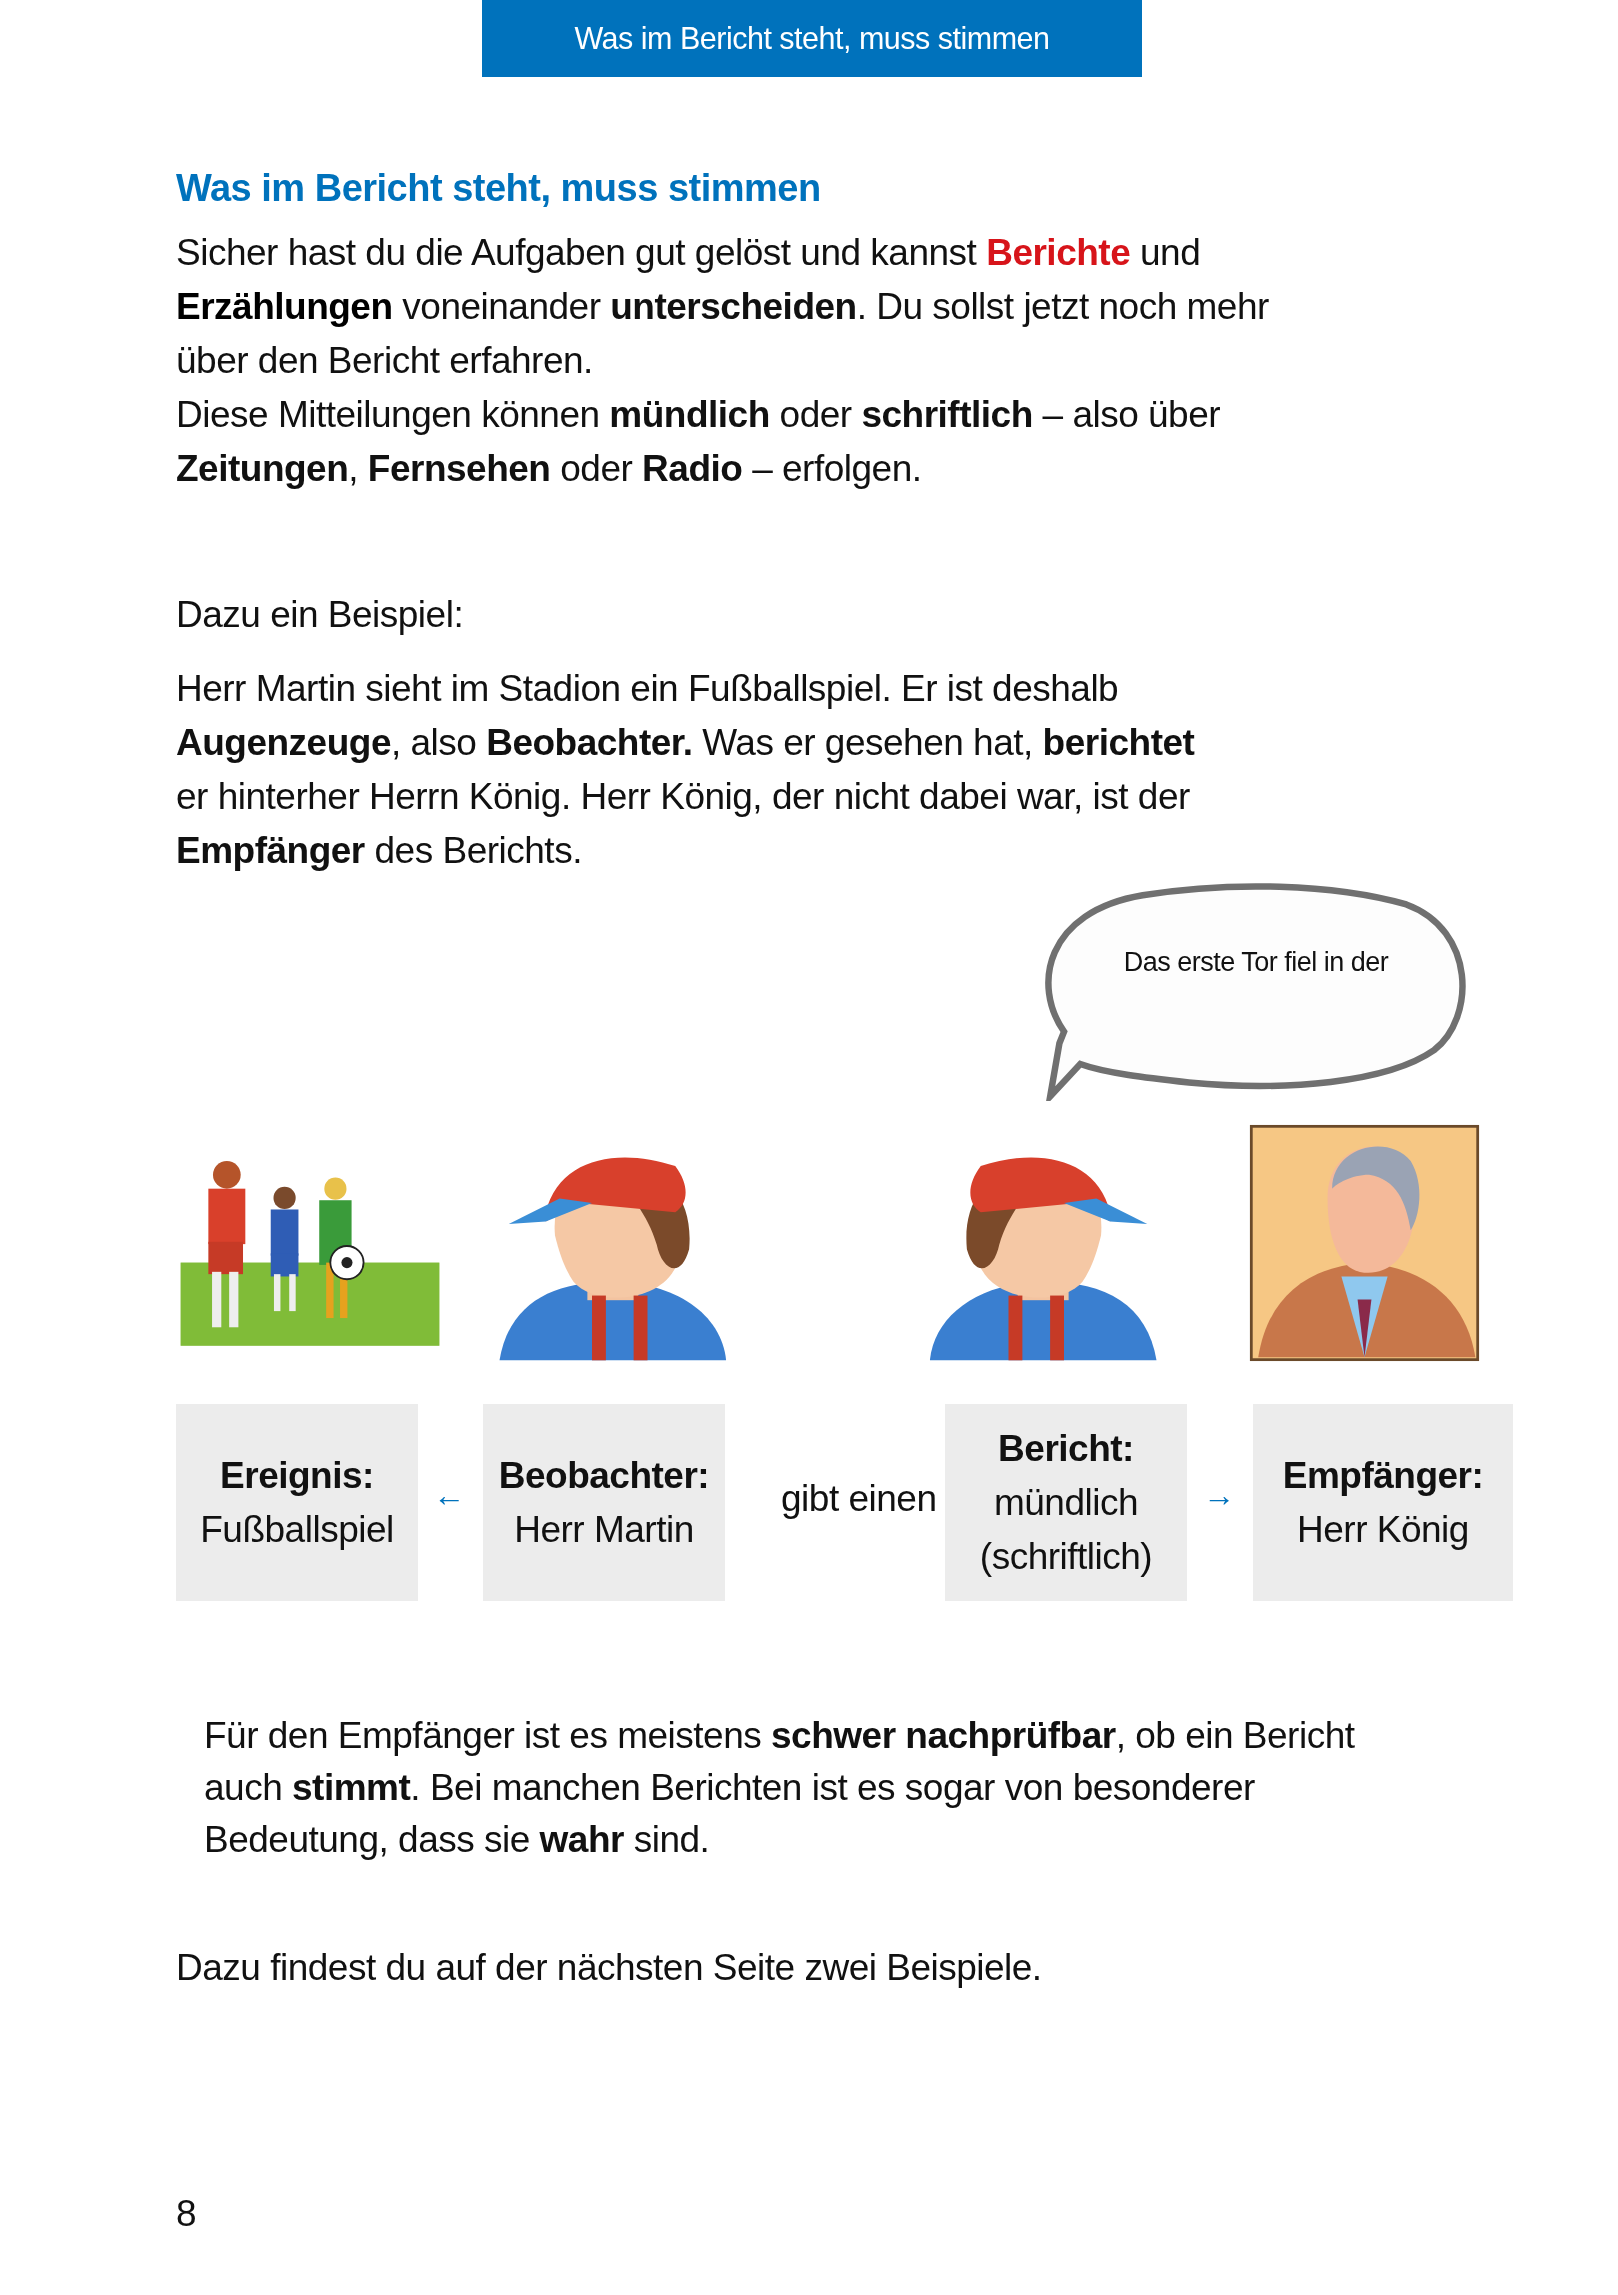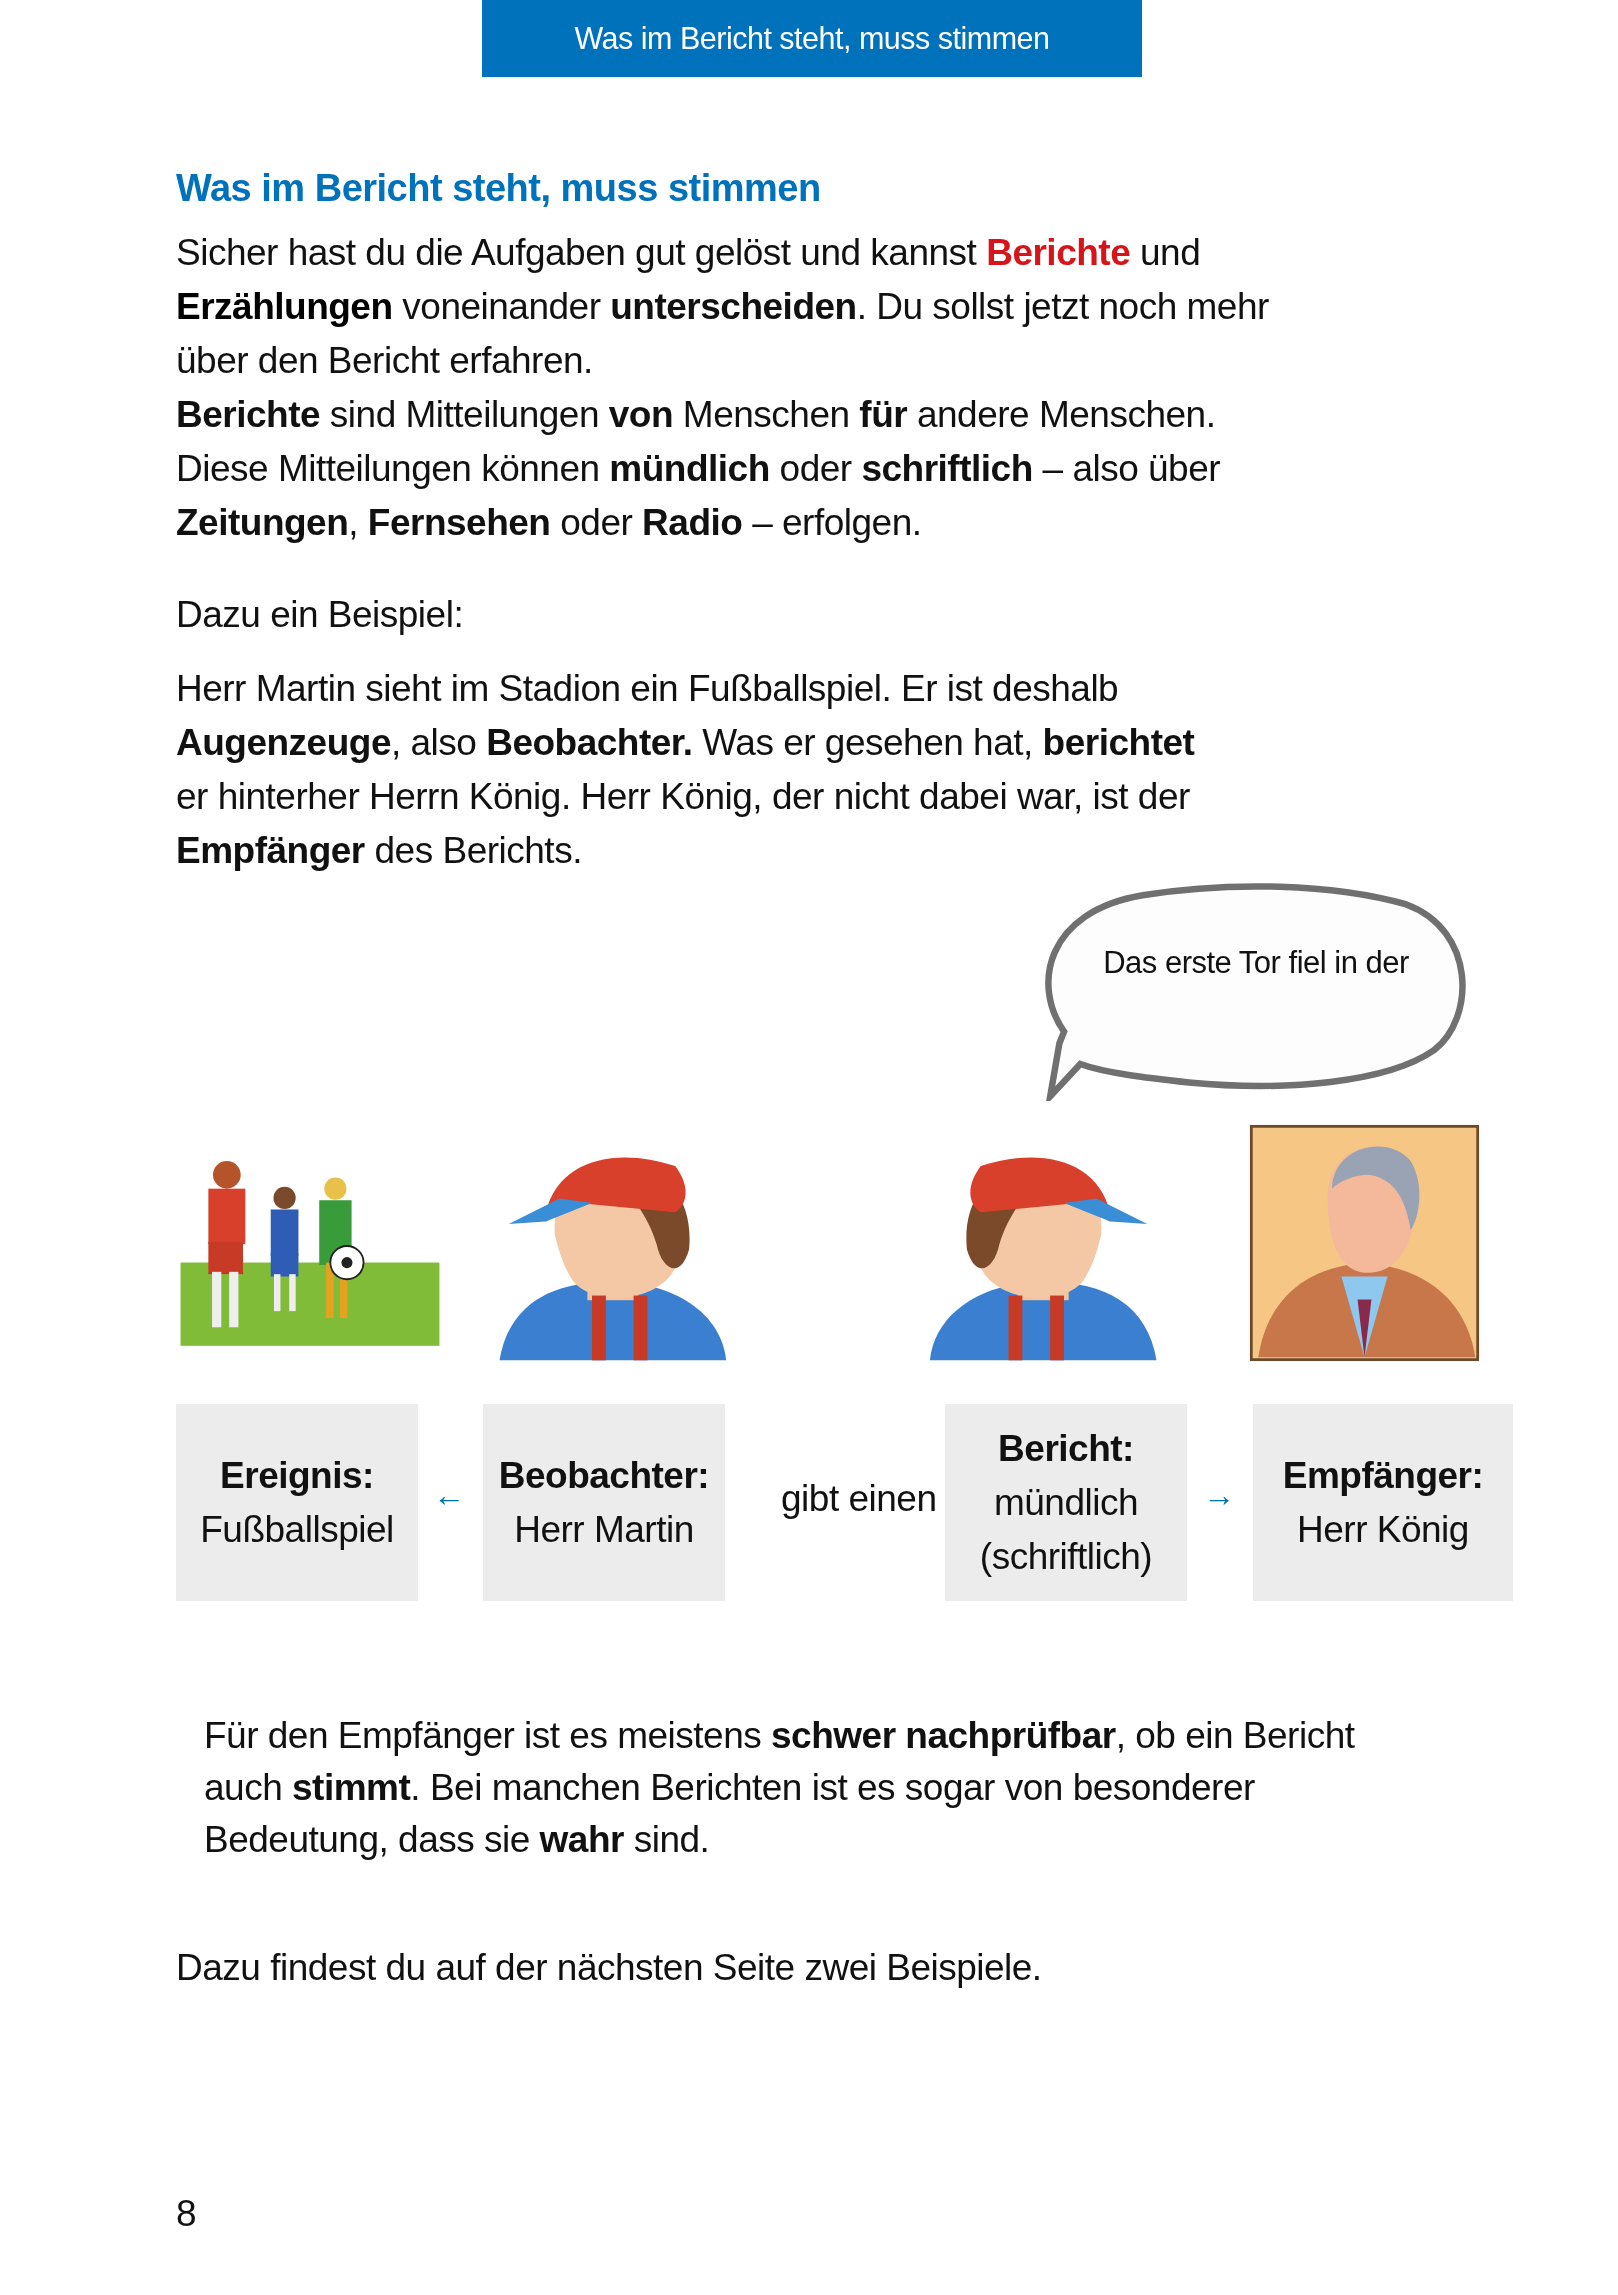--- a/index.html
+++ b/index.html
@@ -10,21 +10,21 @@
                 align-items:center; justify-content:center; letter-spacing:-0.5px; }
   .page-title { position:absolute; left:176px; top:167px; font-size:38px; font-weight:bold;
                 color:#0072BC; letter-spacing:-0.5px; }
   .para { position:absolute; left:176px; font-size:37px; line-height:54px; letter-spacing:-0.5px; }
   .para b { font-weight:bold; }
   .red { color:#D7141A; font-weight:bold; }
   .green { color:#000000; font-weight:bold; }
   .bubble { position:absolute; left:1036px; top:879px; width:440px; height:222px; }
   .bubble svg { position:absolute; left:0; top:0; }
   .bubble-text { position:absolute; left:28px; top:62px; width:384px; text-align:center;
-                 font-size:31px; line-height:43px; letter-spacing:-0.5px; }
+                 font-size:27px; line-height:43px; letter-spacing:-0.5px; }
   .pic { position:absolute; }
   .box { position:absolute; top:1404px; height:197px; background:#ECECEC; display:flex;
          flex-direction:column; align-items:center; justify-content:center; text-align:center;
          font-size:37px; line-height:54px; letter-spacing:-0.5px; }
   .box .lbl { font-weight:bold; }
   .connector { position:absolute; font-size:37px; letter-spacing:-0.5px; }
   .arrow { position:absolute; color:#0072BC; font-size:32px; }
   .page-number { position:absolute; left:176px; top:2193px; font-size:37px; }
 </style>
 </head>
@@ -33,21 +33,20 @@
 <div class="header-bar">
   <span>Was im Bericht steht, muss stimmen</span>
 </div>
 
 <div class="page-title">Was im Bericht steht, muss stimmen</div>
 
 <div class="para" style="top:226px;">
   <div><span>Sicher hast du die Aufgaben gut gelöst und kannst </span><span class="red">Berichte</span><span> und</span></div>
   <div><span class="green">Erzählungen</span><span> voneinander </span><b>unterscheiden</b><span>. Du sollst jetzt noch mehr</span></div>
   <div><span>über den Bericht erfahren.</span></div>
-  <div><b>Berichte</b><span> sind Mitteilungen </span><b>von</b><span> Menschen </span><b>für</b><span> andere Menschen.</span></div>
   <div><span>Diese Mitteilungen können </span><b>mündlich</b><span> oder </span><b>schriftlich</b><span> – also über</span></div>
   <div><b>Zeitungen</b><span>, </span><b>Fernsehen</b><span> oder </span><b>Radio</b><span> – erfolgen.</span></div>
 </div>
 
 <div class="para" style="top:588px;">Dazu ein Beispiel:</div>
 
 <div class="para" style="top:662px;">
   <div><span>Herr Martin sieht im Stadion ein Fußballspiel. Er ist deshalb</span></div>
   <div><b>Augenzeuge</b><span>, also </span><b>Beobachter.</b><span> Was er gesehen hat, </span><b>berichtet</b></div>
   <div><span>er hinterher Herrn König. Herr König, der nicht dabei war, ist der</span></div>

